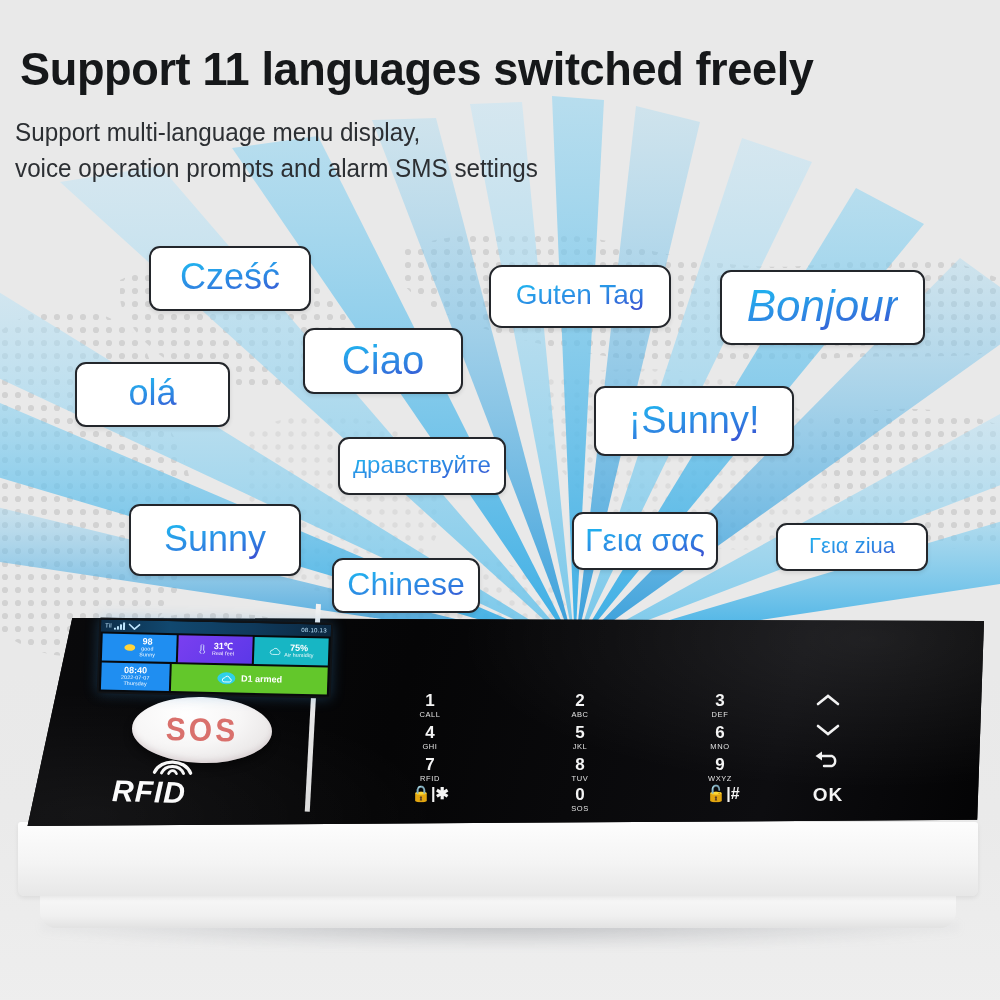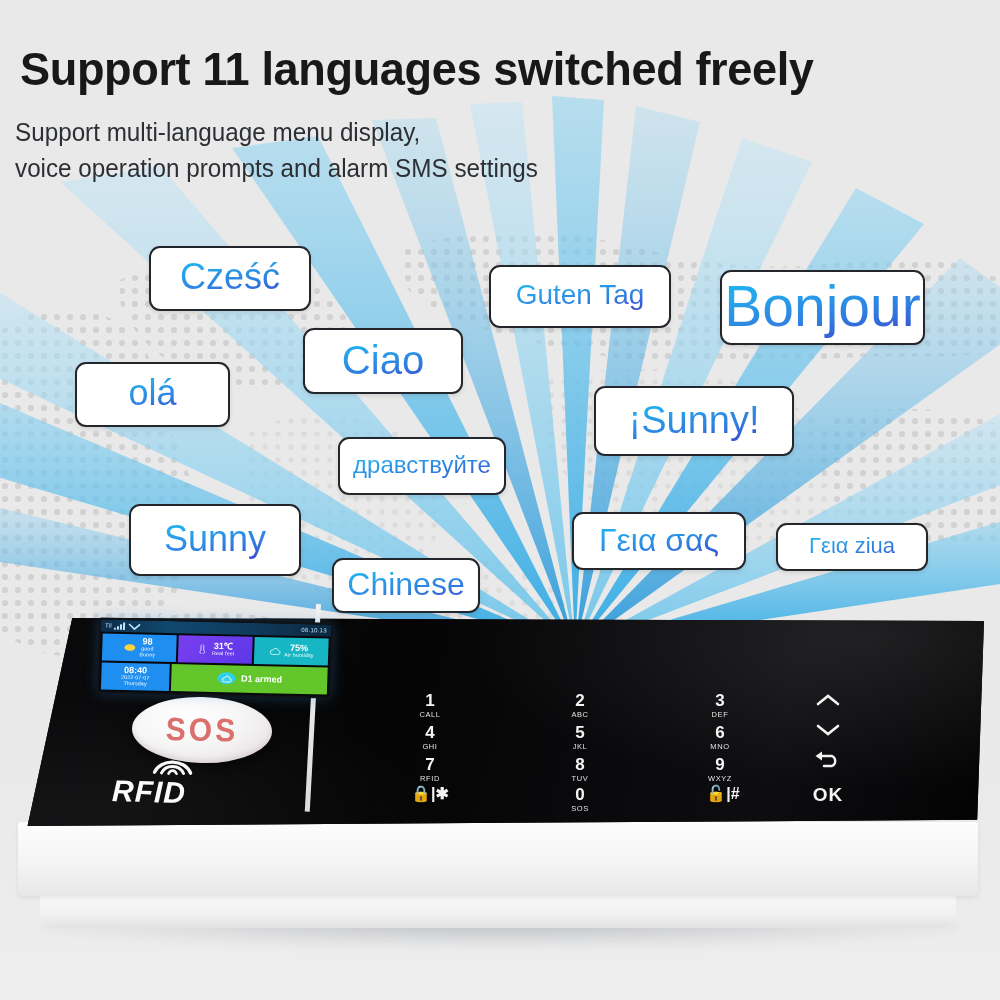--- a/index.html
+++ b/index.html
@@ -253,39 +253,39 @@
   <div id="bubbles">
       <div class="bubble" style="left: 149px; top: 246px; width: 162px; height: 65px;">
         <span style="font-size: 36px;">Cześć</span>
       </div>
       <div class="bubble" style="left: 75px; top: 362px; width: 155px; height: 65px;">
         <span style="font-size: 36px;">olá</span>
       </div>
       <div class="bubble" style="left: 303px; top: 328px; width: 160px; height: 66px;">
         <span style="font-size: 40px;">Ciao</span>
       </div>
-      <div class="bubble" style="left: 489px; top: 265px; width: 182px; height: 63px;">
+      <div class="bubble" style="left: 489px; top: 265px; width: 182px; height: 63px; border-radius: 13px;">
         <span style="font-size: 28px;">Guten Tag</span>
       </div>
       <div class="bubble" style="left: 720px; top: 270px; width: 205px; height: 75px;">
-        <span style="font-size: 57px;">Bonjour</span>
+        <span style="font-size: 44px; font-style: italic;">Bonjour</span>
       </div>
       <div class="bubble" style="left: 594px; top: 386px; width: 200px; height: 70px;">
         <span style="font-size: 38px;">¡Sunny!</span>
       </div>
       <div class="bubble" style="left: 338px; top: 437px; width: 168px; height: 58px; text-align: center;">
         <span style="font-size: 24px;">дравствуйте</span>
       </div>
       <div class="bubble" style="left: 129px; top: 504px; width: 172px; height: 72px;">
         <span style="font-size: 36px;">Sunny</span>
       </div>
       <div class="bubble" style="left: 332px; top: 558px; width: 148px; height: 55px;">
         <span style="font-size: 32px;">Chinese</span>
       </div>
-      <div class="bubble" style="left: 572px; top: 512px; width: 174px; height: 58px;">
+      <div class="bubble" style="left: 572px; top: 512px; width: 146px; height: 58px;">
         <span style="font-size: 32px;">Γεια σας</span>
       </div>
       <div class="bubble" style="left: 776px; top: 523px; width: 152px; height: 48px;">
         <span style="font-size: 22px;">Γεια ziua</span>
       </div>
     </div>
 
   <div id="device">
 
     <div class="dev-shadow"></div>

